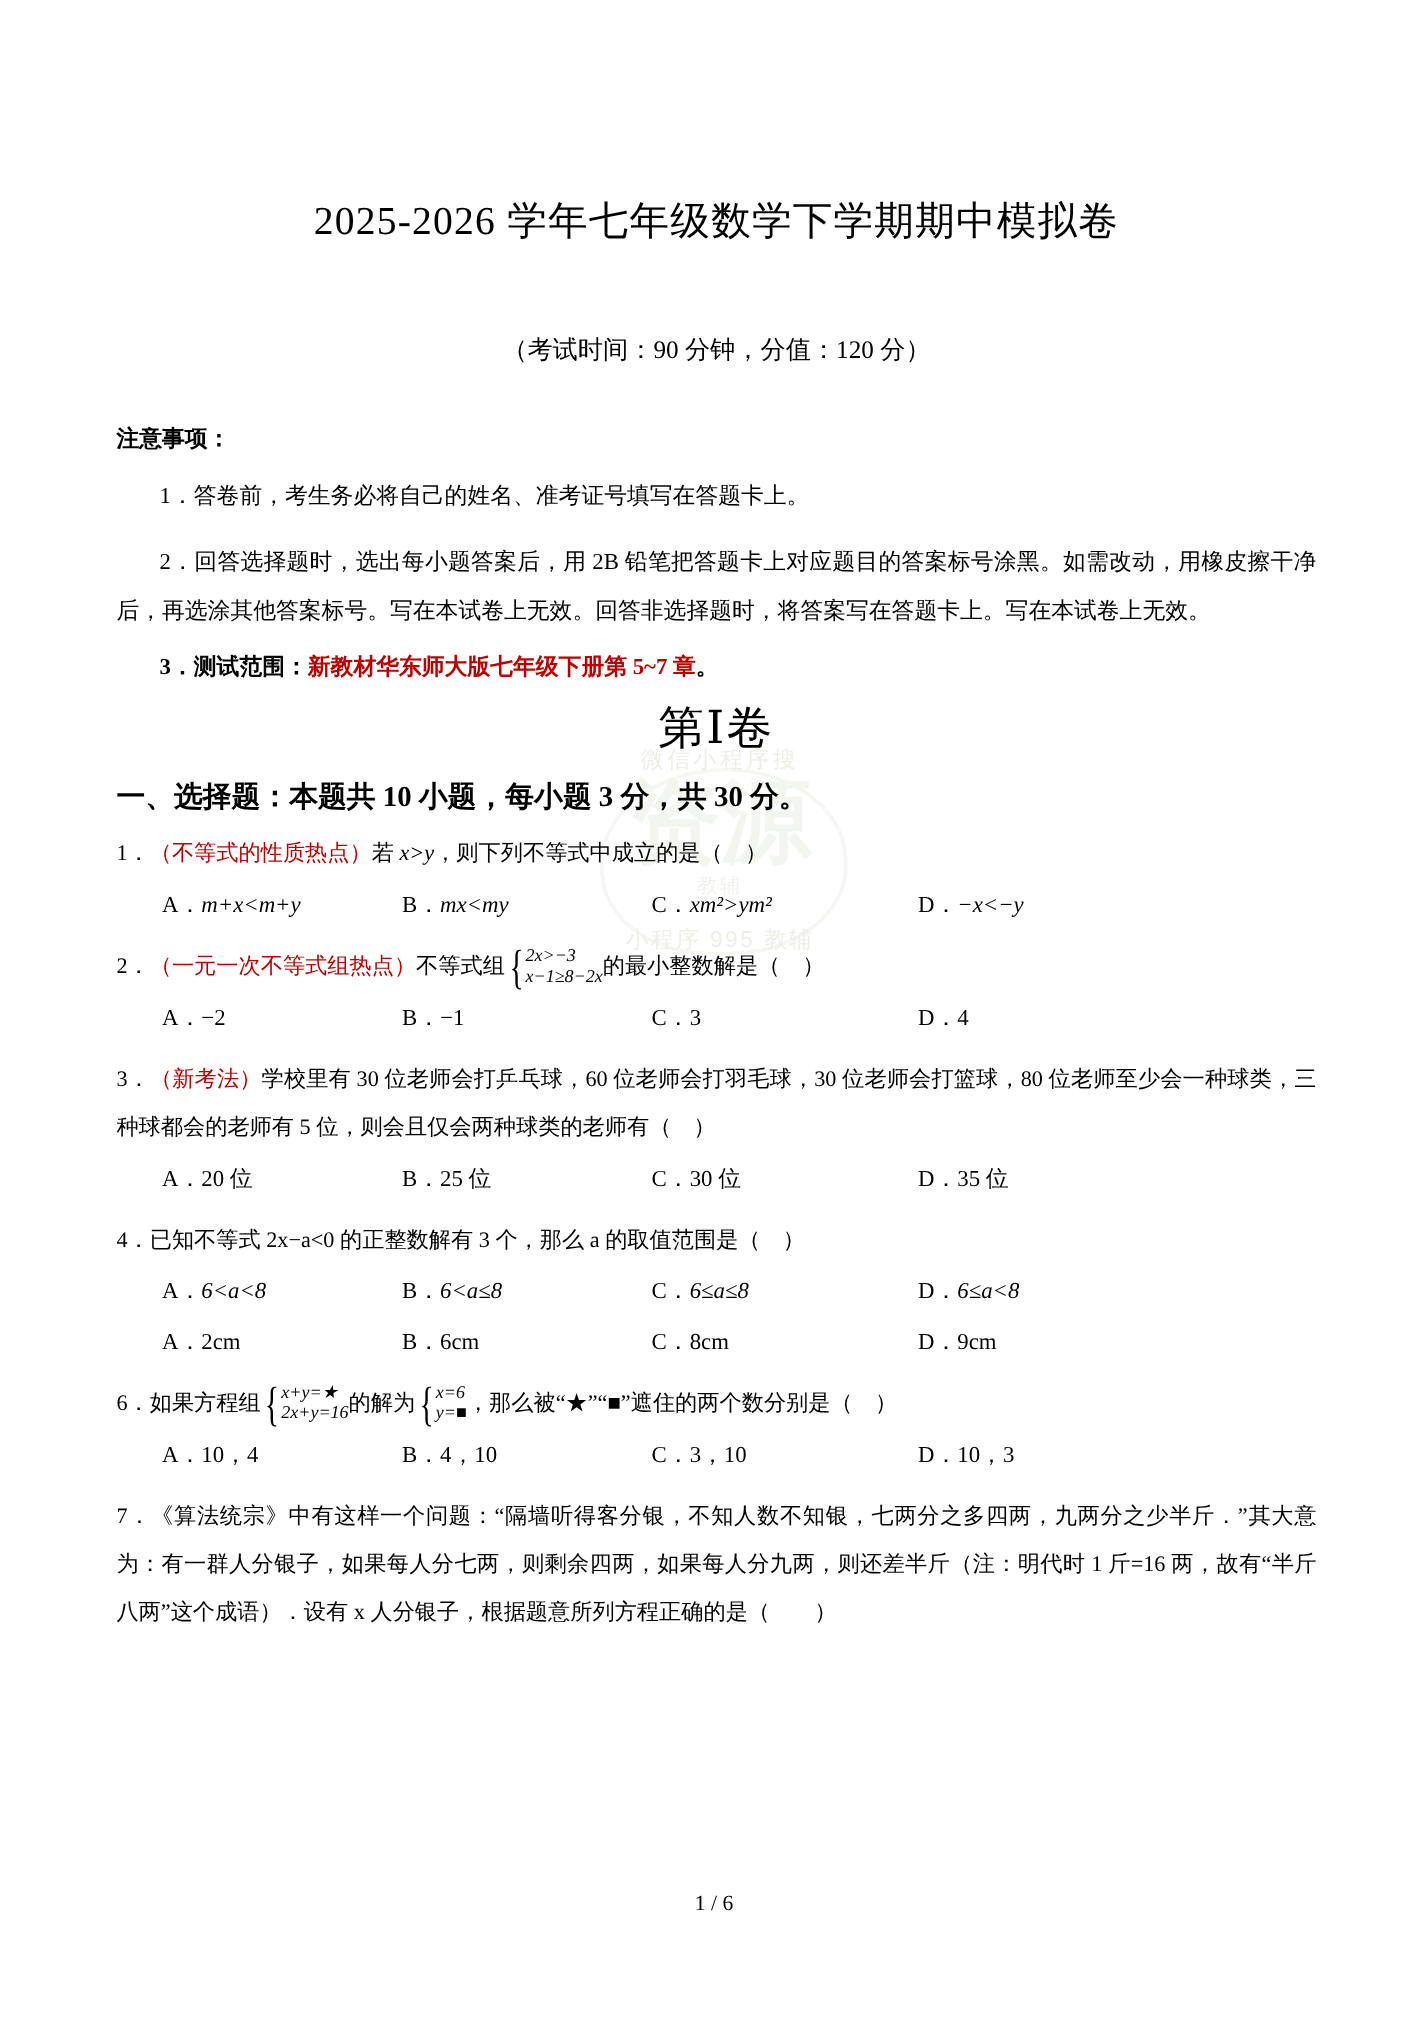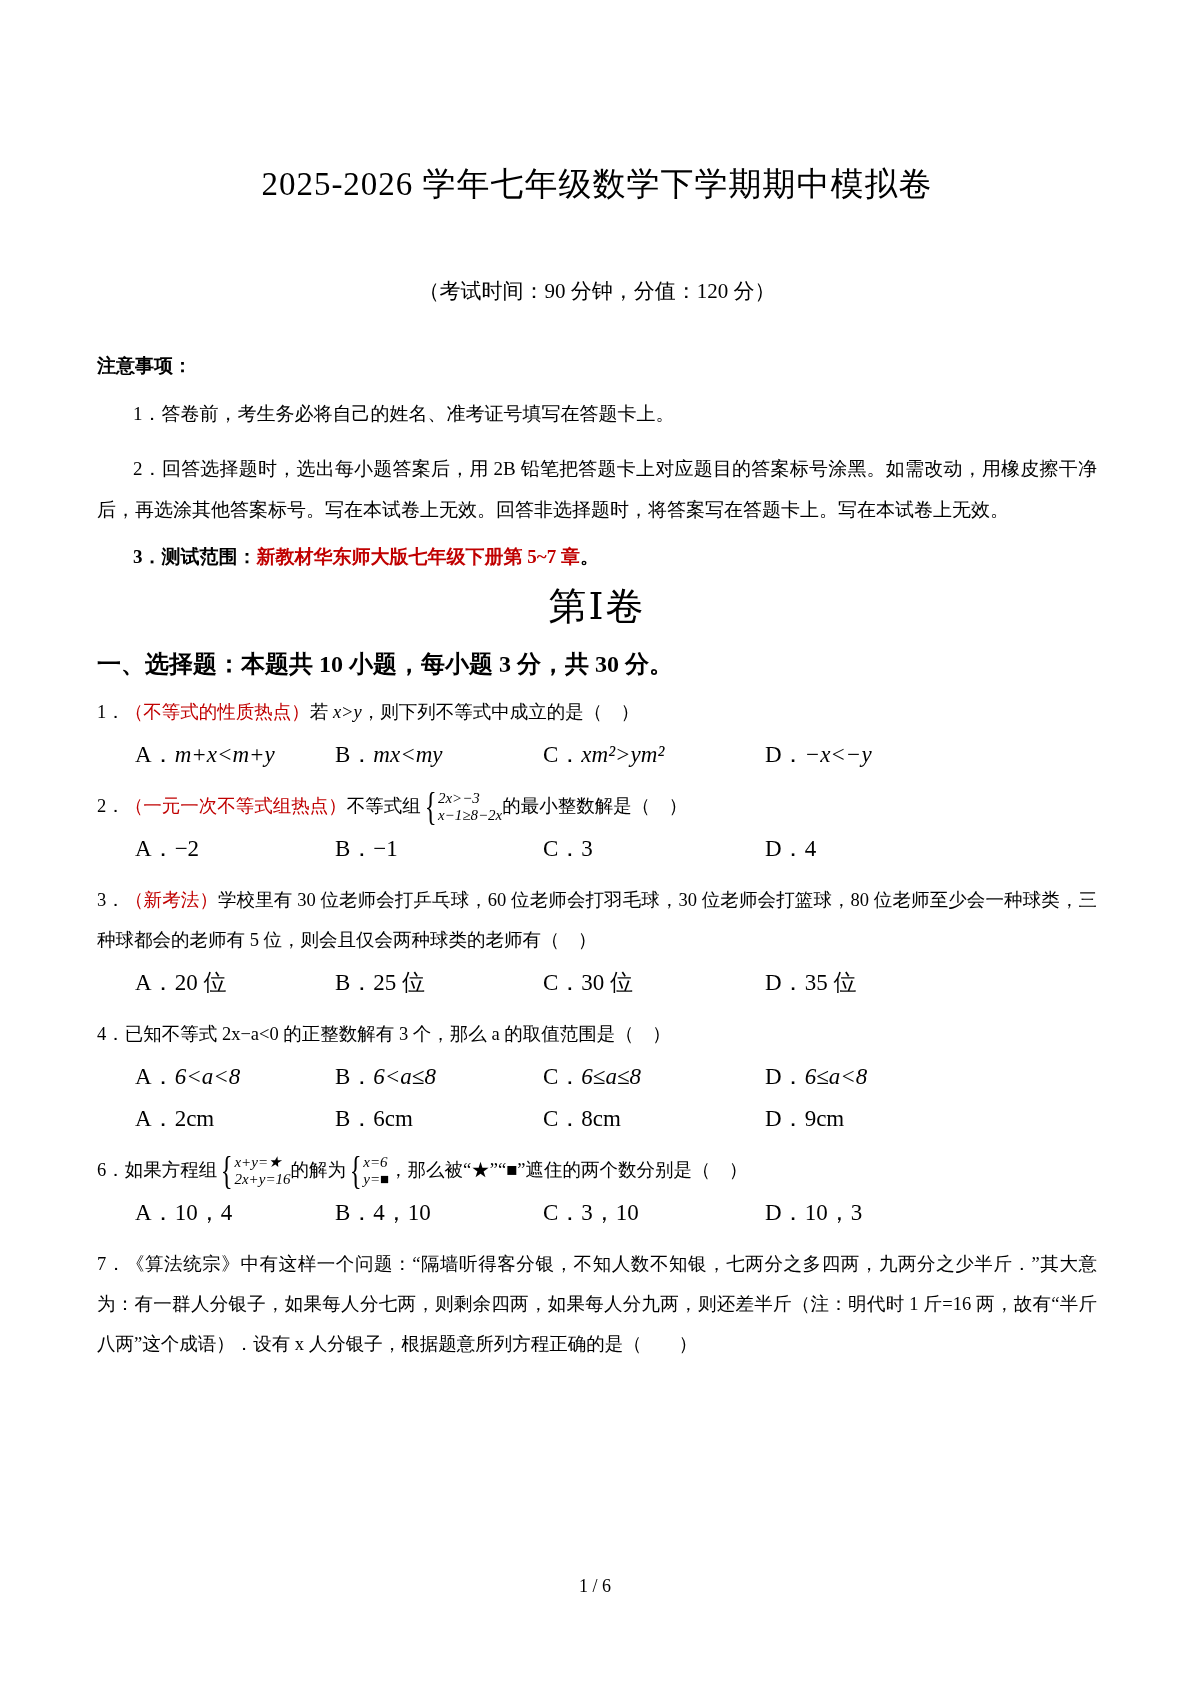--- a/index.html
+++ b/index.html
@@ -118,21 +118,21 @@
   
   .question {
     position:relative; z-index:2;
     font-size:18.5px;
     line-height:40px;
     margin-top:12px;
     text-align:justify;
   }
   .options {
     position:relative; z-index:2;
-    font-size:23px;
+    font-size:19px;
     line-height:38px;
     margin-top:4px;
     padding-left:38px;
     display:flex;
   }
   .opt { display:inline-block; }
   .opt.w1 { width:200px; }
   .opt.w2 { width:208px; }
   .opt.w3 { width:222px; }
   .opt.w4 { width:auto; }
@@ -165,20 +165,27 @@
     text-align:center;
     font-size:18px;
     z-index:2;
   }
 </style>
 </head>
 <body>
 
 <div class="page">
 
+  <div class="watermark">
+    <div class="wm-shape"></div>
+    <div class="wm-text-top">微信小程序搜</div>
+    <div class="wm-big">资源</div>
+    <div class="wm-mid">教辅</div>
+    <div class="wm-bot">小程序 995 教辅</div>
+  </div>
 
   <div class="content">
 
     <h1 class="doc-title">2025-2026 学年七年级数学下学期期中模拟卷</h1>
 
     <div class="doc-subtitle">（考试时间：90 分钟，分值：120 分）</div>
 
     <div class="notice-title">注意事项：</div>
 
     <div class="notice-item">1．答卷前，考生务必将自己的姓名、准考证号填写在答题卡上。</div>

